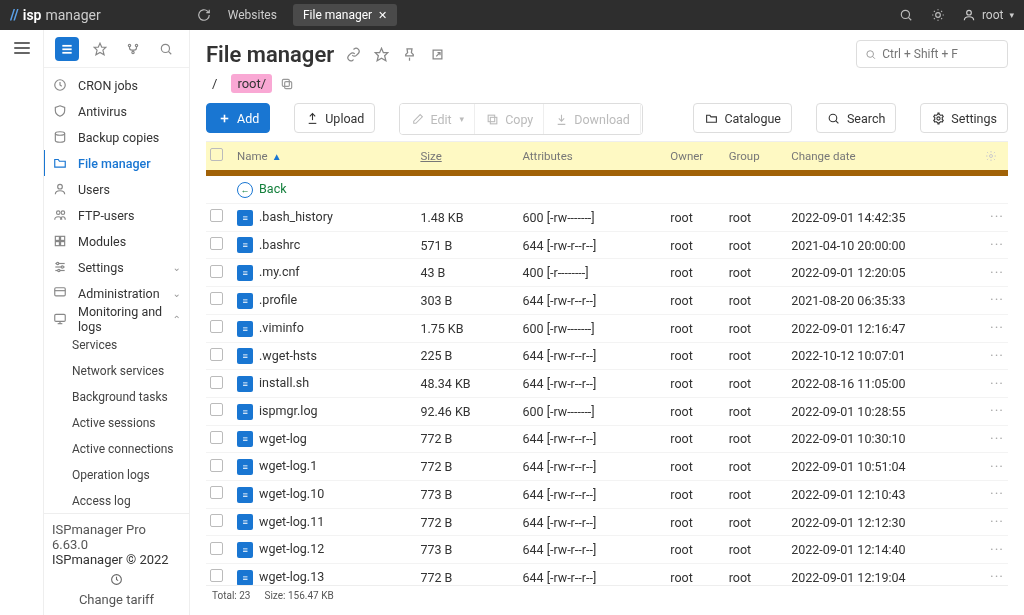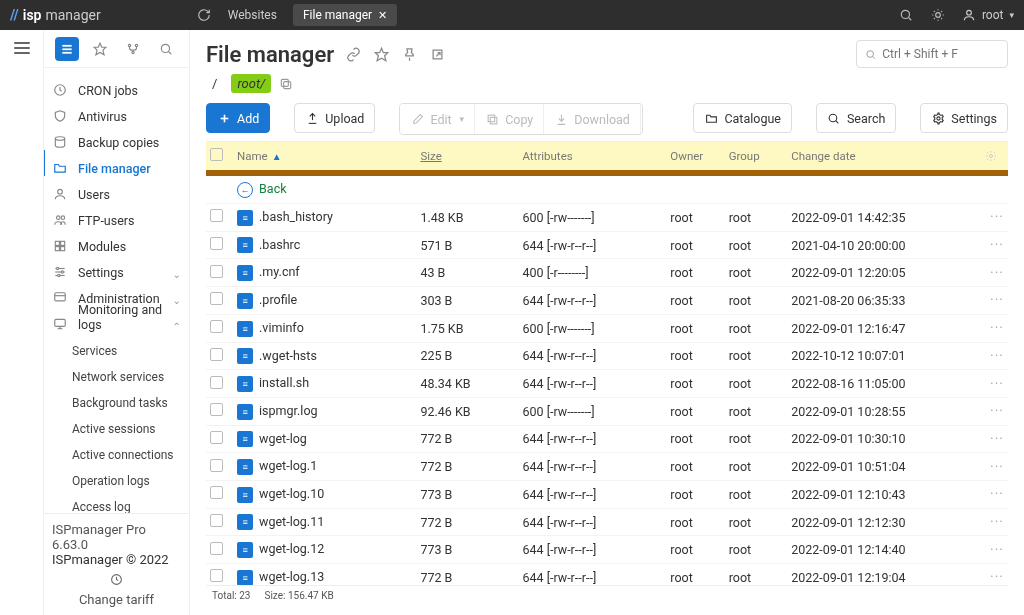--- a/index.html
+++ b/index.html
@@ -23,42 +23,42 @@
 
 .iconbar { width: 44px; border-right: 1px solid #eee; display:flex; justify-content:center; padding-top:12px;}
 .hamburger { width:16px; display:flex; flex-direction:column; gap:3px;}
 .hamburger span {height:2px; background:#666; border-radius:1px;}
 
 .sidebar { width: 146px; border-right: 1px solid #eee; position:relative; display:flex; flex-direction:column; height:100%;}
 .sidebar-tools { height: 38px; display:flex; align-items:center; justify-content:space-around; padding: 0 6px; border-bottom:1px solid #f0f0f0;}
 .sidebar-tool { width:24px; height:24px; display:flex; align-items:center; justify-content:center; border-radius:4px; color:#888;}
 .sidebar-tool.active { background:#1976d2; color:#fff;}
 .sidebar-nav { flex:1; overflow-y:auto; padding-top:4px;}
-.nav-item { display:flex; align-items:flex-end; height:26px; padding: 0 8px; font-size:12.5px; color:#333; gap:10px; cursor:pointer; position:relative;}
+.nav-item { display:flex; align-items:center; height:26px; padding: 0 8px; font-size:12.5px; color:#333; gap:10px; cursor:pointer; position:relative;}
 .nav-item.child { padding-left:28px; font-size:12px; color:#444;}
 .nav-item.active { color:#1976d2; font-weight:500; }
 .nav-item.active::before { content:''; position:absolute; left:-2px; top:0; bottom:0; width:3px; background:#1976d2;}
 .nav-item .nav-icon { width:16px; height:16px; display:flex; align-items:center; justify-content:center; color:#888; flex-shrink:0;}
 .nav-item.active .nav-icon { color:#1976d2;}
 .nav-item .chevron { margin-left:auto; font-size:10px; color:#999;}
 .sidebar-footer { padding:8px; font-size:13px; color:#555; border-top:1px solid #eee;}
 .sidebar-footer a { color:#333; display:block; margin-bottom:2px;}
 .change-tariff { display:flex; align-items:center; gap:6px; margin-top:6px;flex-direction:column;}
 
 .content { flex:1; padding: 10px 16px; display:flex; flex-direction:column; overflow:hidden;}
 .page-header { display:flex; align-items:center; margin-bottom:6px;}
 .page-title { font-size:22px; font-weight:600; margin-right:10px;}
 .header-actions { display:flex; gap:10px; color:#888;}
 .header-act { width:18px; height:18px; display:flex; align-items:center; justify-content:center; cursor:pointer;}
 .search-box { margin-left:auto; border:1px solid #ddd; border-radius:4px; height:28px; width:152px; display:flex; align-items:center; padding:0 8px; color:#999; gap:6px;}
 .search-box input { border:none; outline:none; font-size:12px; background:transparent; width:100%;}
 
 .breadcrumb { display:flex; align-items:center; gap:8px; margin-bottom:10px; font-size:13px;}
 .bc-part { padding:2px 6px; border-radius:3px;}
-.bc-part.path { background:#84cc16;font-style:italic;}
+.bc-part.path { background:#f9a8d4;}
 .bc-icon { color:#999;}
 
 .toolbar { display:flex; gap:24px; margin-bottom:6px; align-items:flex-start;}
 .btn { height:30px; border:1px solid #ddd; border-radius:4px; background:#fff; display:flex; align-items:center; padding:0 10px; gap:6px; font-size:12.5px; cursor:pointer;}
 .btn.primary { background:#1976d2; border-color:#1976d2; color:#fff;}
 .btn.disabled { color:#bbb; cursor:default;}
 .btn .icon { width:14px; height:14px; display:flex; align-items:center; justify-content:center;}
 .btn .caret { font-size:9px; margin-left:2px;}
 .btn-group { display:flex; border:1px solid #ddd; border-radius:4px; overflow:hidden;}
 .btn-group .btn { border:none; border-right:1px solid #eee; border-radius:0;}

